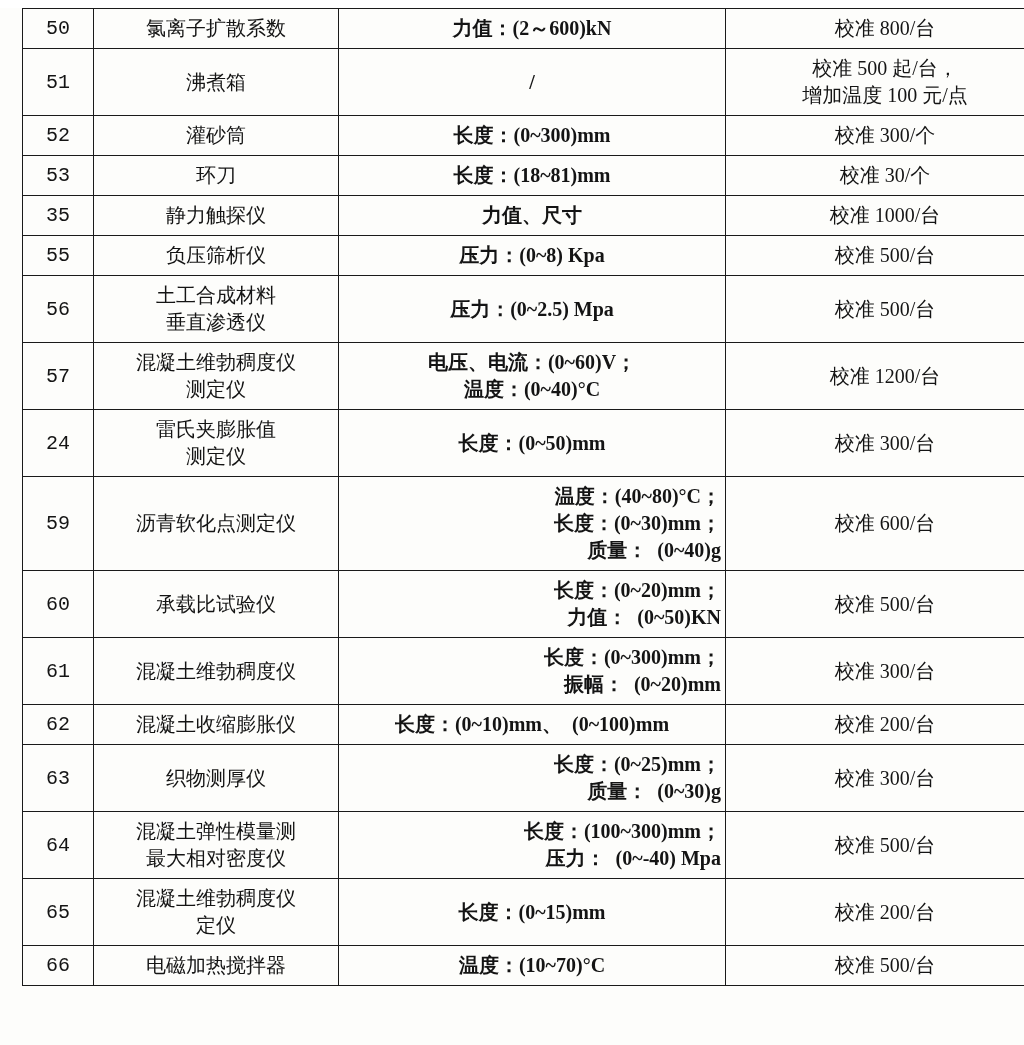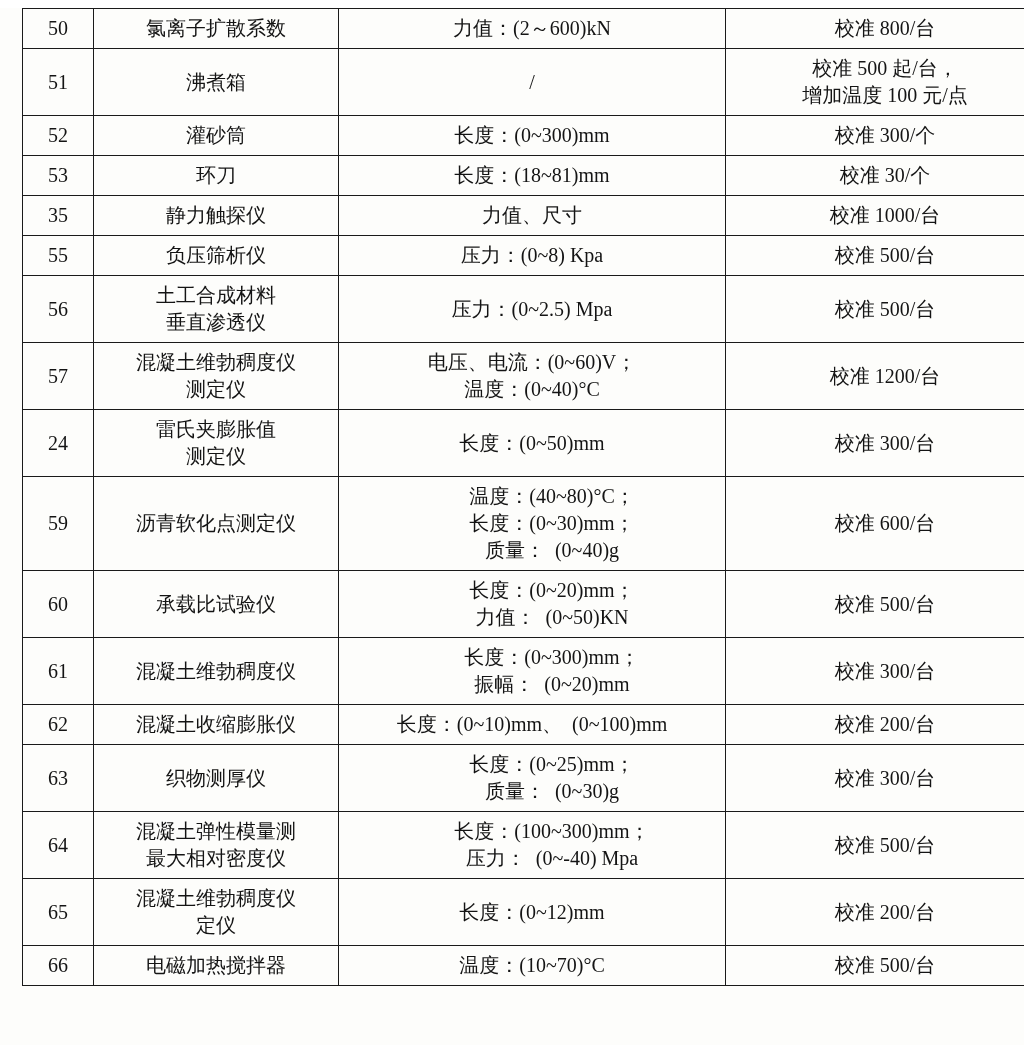--- a/index.html
+++ b/index.html
@@ -33,40 +33,41 @@
     border: 1px solid #1a1a1a;
     text-align: center;
     vertical-align: middle;
     font-size: 20px;
     line-height: 1.35;
     padding: 6px 4px;
     color: #141414;
   }
   td.col-no {
     width: 62px;
-    font-family: Liberation Serif, serif;
+    font-family: Liberation Mono, monospace;
   }
   td.col-name {
     width: 236px;
   }
   td.col-range {
     width: 378px;
+    font-weight: bold;
   }
   td.col-price {
     width: 310px;
   }
   .cell-lines {
     display: block;
   }
   .cell-lines .ln {
     display: block;
     white-space: pre;
   }
   .align-left-block .ln {
-    text-align: center;
+    text-align: right;
     padding-left: 40px;
   }
 </style>
 </head>
 <body>
 
 <div class="page">
   <table class="spec-table">
     <tbody>
         <tr>
@@ -354,21 +355,21 @@
         <tr>
           <td class="col-no">65</td>
           <td class="col-name">
             <span class="cell-lines">
               <span class="ln">混凝土维勃稠度仪</span>
               <span class="ln">定仪</span>
             </span>
           </td>
           <td class="col-range">
             <span class="cell-lines">
-              <span class="ln">长度：(0~12)mm</span>
+              <span class="ln">长度：(0~15)mm</span>
             </span>
           </td>
           <td class="col-price">
             <span class="cell-lines">
               <span class="ln">校准 200/台</span>
             </span>
           </td>
         </tr>
         <tr>
           <td class="col-no">66</td>

